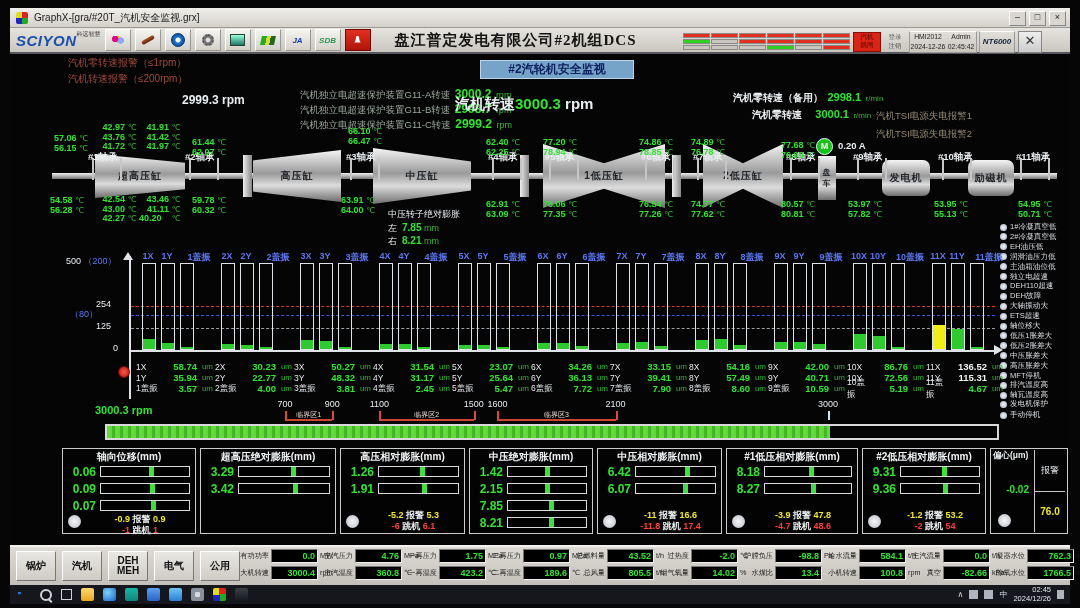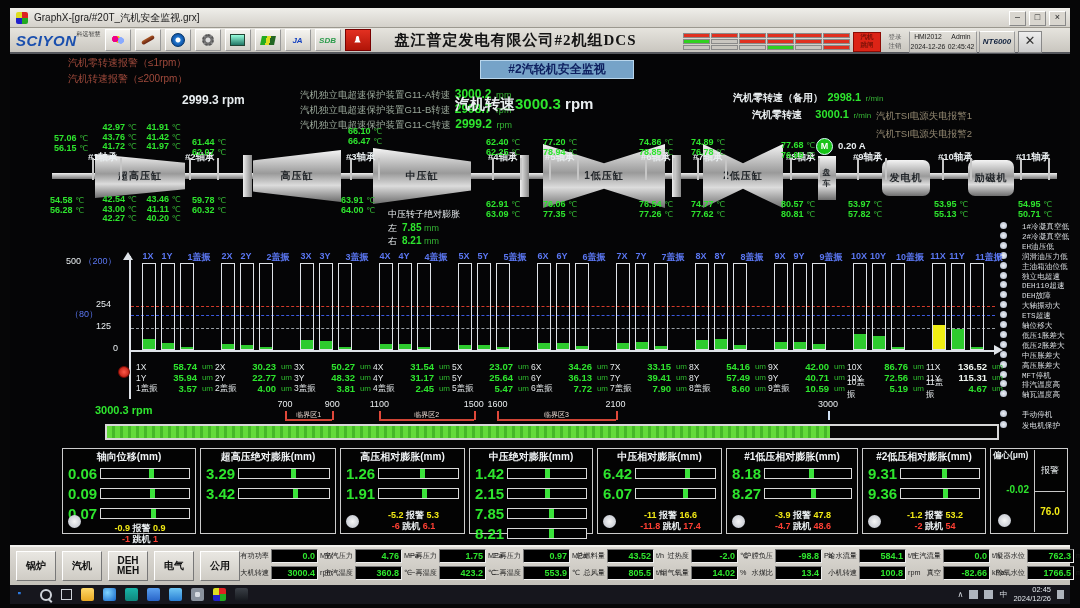--- a/index.html
+++ b/index.html
@@ -57,21 +57,21 @@
   
   .shaft{position:absolute;left:42px;top:119px;width:1005px;height:6px;background:linear-gradient(#f0f0f0,#777);}
   .cyl{position:absolute;background:linear-gradient(180deg,#f4f4f4,#9a9a9a 45%,#dcdcdc 68%,#6e6e6e);display:flex;align-items:center;justify-content:center;}
   .cyl span{color:#23272b;font-size:10px;font-weight:bold;letter-spacing:1px;}
   .disc{position:absolute;width:9px;height:42px;background:linear-gradient(90deg,#eee,#888);top:101px;}
   .mcirc{position:absolute;width:15px;height:15px;border-radius:50%;background:#17c317;border:1px solid #dff;
     color:#fff;font-size:9px;font-weight:bold;text-align:center;line-height:15px;}
   .btick{position:absolute;width:2px;height:22px;background:#c6c6c6;}
 
   
-  .stitem{position:absolute;left:990px;font-size:7.6px;color:#dadee2;display:flex;align-items:flex-start;gap:15px;font-family:Liberation Mono, monospace;}
+  .stitem{position:absolute;left:990px;font-size:7.6px;color:#dadee2;display:flex;align-items:center;gap:3px;}
   .lamp{width:7px;height:7px;border-radius:50%;background:radial-gradient(#eef2f8,#aab2c2);flex:none;}
 
   
   .axis{position:absolute;background:#dfe3e8;}
   .dash{position:absolute;left:121px;width:864px;border-top:1px dashed;}
   .bar{position:absolute;width:14px;height:87px;top:209px;border:1px solid #dfe3e8;box-sizing:border-box;}
   .fill{position:absolute;bottom:0;left:0;width:100%;}
   .blab{position:absolute;top:197px;height:10px;font-size:9px;font-weight:bold;color:#5b77f2;}
   .blab span{position:absolute;text-align:center;}
 
@@ -88,21 +88,21 @@
   .stick{position:absolute;width:2px;height:9px;background:#e0483a;top:357px;}
   .stlab{position:absolute;top:345px;width:36px;text-align:center;font-size:9px;color:#e8ecee;}
   .szone{position:absolute;top:365px;height:1.5px;background:#d04434;}
   .szlab{position:absolute;top:356px;font-size:7px;color:#e8d8d0;text-align:center;}
 
   
   #panels{position:absolute;left:52px;top:394px;width:1006px;height:86px;display:flex;gap:4px;}
   .panel{border:1.5px solid #cccccc;background:#030303;box-sizing:border-box;position:relative;display:flex;flex-direction:column;padding:1px 3px;}
   .ptitle{text-align:center;color:#f0f3f5;font-weight:bold;font-size:10px;height:13px;flex:none;}
   .grow{display:flex;align-items:center;gap:4px;margin:1.5px 2px;}
-  .grow .gv{width:28px;color:#2ee52e;font-weight:bold;font-size:15px;flex:none;}
+  .grow .gv{width:28px;text-align:right;color:#2ee52e;font-weight:bold;font-size:12px;flex:none;}
   .gbar{flex:1;height:9px;border:1.5px solid #d9d9d9;position:relative;background:#000;}
   .gtick{position:absolute;top:0;height:100%;width:5px;background:#3ae23a;}
   .pfoot{margin-top:auto;font-size:9px;font-weight:bold;text-align:center;padding-left:22px;line-height:11px;}
   .pcirc{position:absolute;left:5px;bottom:5px;width:13px;height:13px;border-radius:50%;background:radial-gradient(#f6f6f6,#b7bcc7);}
   .ecc-right{width:30px;border-left:1.5px solid #c8c8c8;margin-left:3px;display:flex;flex-direction:column;flex:none;}
 
   
   .bbar{position:absolute;left:0;top:537px;width:100%;height:40px;background:linear-gradient(#dedbd5,#c4c1ba);
     border-top:2px solid #f2f1ee;display:flex;align-items:center;box-sizing:border-box;}
   .tabbtn{width:38px;height:28px;margin-left:6px;background:linear-gradient(#e9e7e2,#cfccc5);border:1px solid #777;
@@ -338,21 +338,21 @@
         <div class="btick" style="left: 1010px; top: 104px;"></div>
         <div class="btick" style="left: 1038px; top: 104px;"></div>
         <div class="t" style="left: 1008px; top: 146px; font-size: 9px; line-height: 9.5px;"><span class="g b">54.95</span> <span class="gd" style="font-size:8px">℃</span><br><span class="g b">50.71</span> <span class="gd" style="font-size:8px">℃</span></div>
       </div>
     <div id="uhptemps">
         <div class="t" style="left: 85px; top: 69px; font-size: 9px;"><span class="g b" style="display:inline-block;width:30px;text-align:right">42.97</span> <span class="gd" style="font-size:8px">℃</span> <span class="g b" style="display:inline-block;width:30px;text-align:right">41.91</span> <span class="gd" style="font-size:8px">℃</span></div>
         <div class="t" style="left: 85px; top: 78.5px; font-size: 9px;"><span class="g b" style="display:inline-block;width:30px;text-align:right">43.76</span> <span class="gd" style="font-size:8px">℃</span> <span class="g b" style="display:inline-block;width:30px;text-align:right">41.42</span> <span class="gd" style="font-size:8px">℃</span></div>
         <div class="t" style="left: 85px; top: 88px; font-size: 9px;"><span class="g b" style="display:inline-block;width:30px;text-align:right">41.72</span> <span class="gd" style="font-size:8px">℃</span> <span class="g b" style="display:inline-block;width:30px;text-align:right">41.97</span> <span class="gd" style="font-size:8px">℃</span></div>
         <div class="t" style="left: 85px; top: 141px; font-size: 9px;"><span class="g b" style="display:inline-block;width:30px;text-align:right">42.54</span> <span class="gd" style="font-size:8px">℃</span> <span class="g b" style="display:inline-block;width:30px;text-align:right">43.46</span> <span class="gd" style="font-size:8px">℃</span></div>
         <div class="t" style="left: 85px; top: 150.5px; font-size: 9px;"><span class="g b" style="display:inline-block;width:30px;text-align:right">43.00</span> <span class="gd" style="font-size:8px">℃</span> <span class="g b" style="display:inline-block;width:30px;text-align:right">41.11</span> <span class="gd" style="font-size:8px">℃</span></div>
-        <div class="t" style="left: 85px; top: 160px; font-size: 9px;"><span class="g b" style="display:inline-block;width:30px;text-align:right">42.27</span> <span class="gd" style="font-size:8px">℃</span> <span class="g b" style="display:inline-block;width:30px;text-align:right">40.20</span> <span class="gd" style="font-size:8px">℃</span></div>
+        <div class="t" style="left: 85px; top: 160px; font-size: 9px;"><span class="g b" style="display:inline-block;width:30px;text-align:right">42.27</span> <span class="gd" style="font-size:8px">℃</span> <span class="g b" style="display:inline-block;width:30px;text-align:left">40.20</span> <span class="gd" style="font-size:8px">℃</span></div>
       </div>
     <div id="statuslist">
         <div class="stitem" style="top: 168px;">
           <span class="lamp"></span>
           <span>1#冷凝真空低</span>
         </div>
         <div class="stitem" style="top: 177.9px;">
           <span class="lamp"></span>
           <span>2#冷凝真空低</span>
         </div>
@@ -413,21 +413,21 @@
           <span>MFT停机</span>
         </div>
         <div class="stitem" style="top: 326.4px;">
           <span class="lamp"></span>
           <span>排汽温度高</span>
         </div>
         <div class="stitem" style="top: 336.3px;">
           <span class="lamp"></span>
           <span>轴瓦温度高</span>
         </div>
-        <div class="stitem" style="top: 367px;">
+        <div class="stitem" style="top: 345px;">
           <span class="lamp"></span>
           <span>发电机保护</span>
         </div>
         <div class="stitem" style="top: 356.1px;">
           <span class="lamp"></span>
           <span>手动停机</span>
         </div>
       </div>
 
     <div class="axis" style="left:119px;top:202px;width:2px;height:143px;"></div>
@@ -1043,21 +1043,21 @@
         <div class="brow">
           <span class="bl1">二再压力</span>
           <span class="bbox">
             <span>0.97</span>
           </span>
           <span class="bu">MPa</span>
         </div>
         <div class="brow">
           <span class="bl1">二再温度</span>
           <span class="bbox">
-            <span>553.9</span>
+            <span>189.6</span>
           </span>
           <span class="bu">℃</span>
         </div>
       </div>
       <div class="bcol">
         <div class="brow">
           <span class="bl1">总燃料量</span>
           <span class="bbox">
             <span>43.52</span>
           </span>

